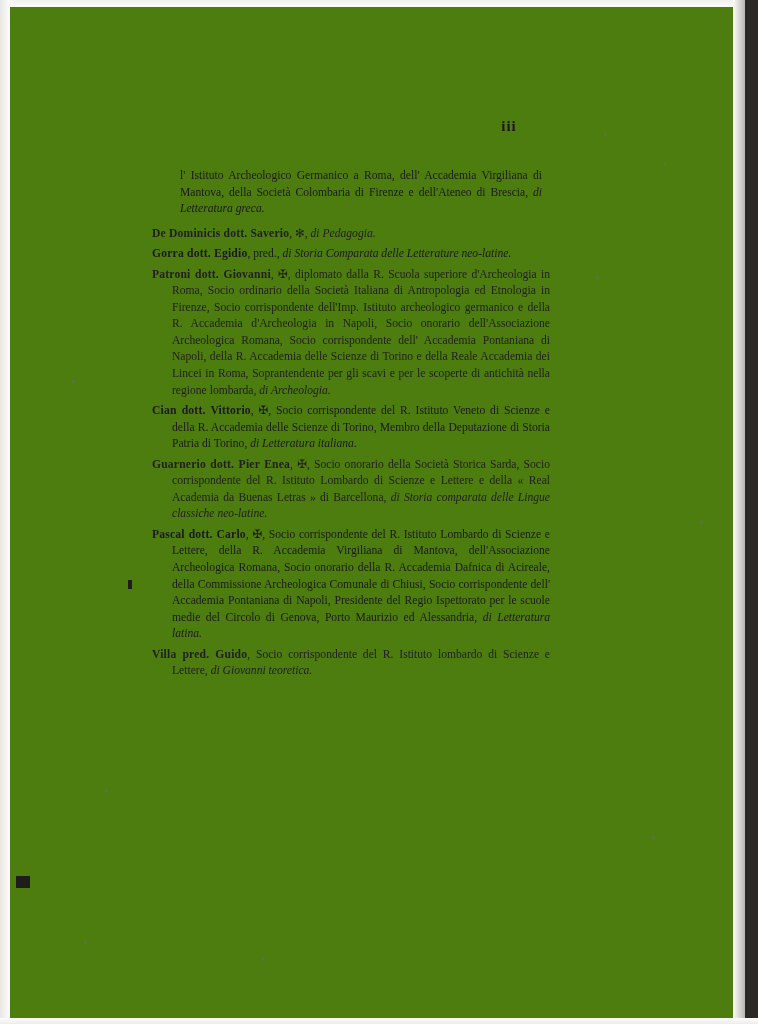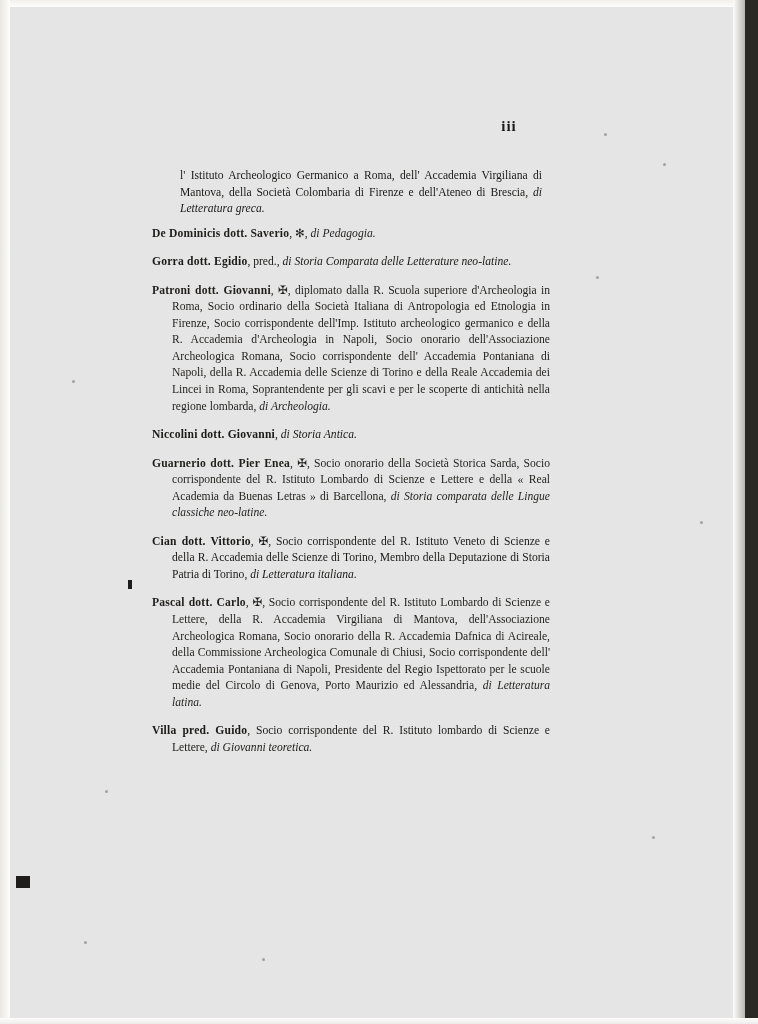--- a/index.html
+++ b/index.html
@@ -11,21 +11,21 @@
     width: 758px;
     height: 1024px;
     position: relative;
     overflow: hidden;
     font-family: "Liberation Serif", serif;
   }
   
   .page {
     position: absolute;
     inset: 0;
-    background: #e5e5e5;
+    background: #4d7c0f;
   }
   
   .edge-top {
     position: absolute;
     top: 0; left: 0; right: 0; height: 7px;
     background: linear-gradient(to bottom, #f1f0ed, #fdfdfb);
   }
   .edge-left {
     position: absolute;
     top: 0; bottom: 0; left: 0; width: 10px;
@@ -83,21 +83,21 @@
     font-size: 11.6px;
     line-height: 16.55px;
     color: #1d1c1a;
     text-align: justify;
   }
   .entry {
     margin: 0 0 0 0;
     padding-left: 20px;
     text-indent: -20px;
   }
-  .entry + .entry { margin-top: 12px; }
+  .entry + .entry { margin-top: 4px; }
   .lead {
     font-weight: bold;
     letter-spacing: .2px;
   }
   .it { font-style: italic; }
   .first-para {
     padding-left: 20px;
     text-indent: 0;
     margin: 8px;
   }
@@ -136,24 +136,23 @@
 
     <p class="first-para"><span>l' Istituto Archeologico Germanico a Roma, dell' Accademia Virgiliana di Mantova, della Società Colombaria di Firenze e dell'Ateneo di Brescia, </span><span class="it">di Letteratura greca.</span></p>
 
     <p class="entry"><span class="lead">De Dominicis dott. Saverio</span><span>, ✻, </span><span></span><span class="it">di Pedagogia.</span></p>
 
     <p class="entry"><span class="lead">Gorra dott. Egidio</span><span>, pred., </span><span></span><span class="it">di Storia Comparata delle Letterature neo-latine.</span></p>
 
 
     <p class="entry"><span class="lead">Patroni dott. Giovanni</span><span>, ✠, </span><span>diplomato dalla R. Scuola superiore d'Archeologia in Roma, Socio ordinario della Società Italiana di Antropologia ed Etnologia in Firenze, Socio corrispondente dell'Imp. Istituto archeologico germanico e della R. Accademia d'Archeologia in Napoli, Socio onorario dell'Associazione Archeologica Romana, Socio corrispondente dell' Accademia Pontaniana di Napoli, della R. Accademia delle Scienze di Torino e della Reale Accademia dei Lincei in Roma, Soprantendente per gli scavi e per le scoperte di antichità nella regione lombarda, </span><span class="it">di Archeologia.</span></p>
 
-    <p class="entry"><span class="lead">Niccolini dott. Giovanni</span><span>, </span><span></span><span class="it">di Storia Antica.</span></p>
+
+    <p class="entry"><span class="lead">Cian dott. Vittorio</span><span>, ✠, </span><span>Socio corrispondente del R. Istituto Veneto di Scienze e della R. Accademia delle Scienze di Torino, Membro della Deputazione di Storia Patria di Torino, </span><span class="it">di Letteratura italiana.</span></p>
 
     <p class="entry"><span class="lead">Guarnerio dott. Pier Enea</span><span>, ✠, </span><span>Socio onorario della Società Storica Sarda, Socio corrispondente del R. Istituto Lombardo di Scienze e Lettere e della « Real Academia da Buenas Letras » di Barcellona, </span><span class="it">di Storia comparata delle Lingue classiche neo-latine.</span></p>
-
-    <p class="entry"><span class="lead">Cian dott. Vittorio</span><span>, ✠, </span><span>Socio corrispondente del R. Istituto Veneto di Scienze e della R. Accademia delle Scienze di Torino, Membro della Deputazione di Storia Patria di Torino, </span><span class="it">di Letteratura italiana.</span></p>
 
     <p class="entry"><span class="lead">Pascal dott. Carlo</span><span>, ✠, </span><span>Socio corrispondente del R. Istituto Lombardo di Scienze e Lettere, della R. Accademia Virgiliana di Mantova, dell'Associazione Archeologica Romana, Socio onorario della R. Accademia Dafnica di Acireale, della Commissione Archeologica Comunale di Chiusi, Socio corrispondente dell' Accademia Pontaniana di Napoli, Presidente del Regio Ispettorato per le scuole medie del Circolo di Genova, Porto Maurizio ed Alessandria, </span><span class="it">di Letteratura latina.</span></p>
 
     <p class="entry"><span class="lead">Villa pred. Guido</span><span>, </span><span>Socio corrispondente del R. Istituto lombardo di Scienze e Lettere, </span><span class="it">di Giovanni teoretica.</span></p>
 
   </div>
 </div>
 
 </body></html>

